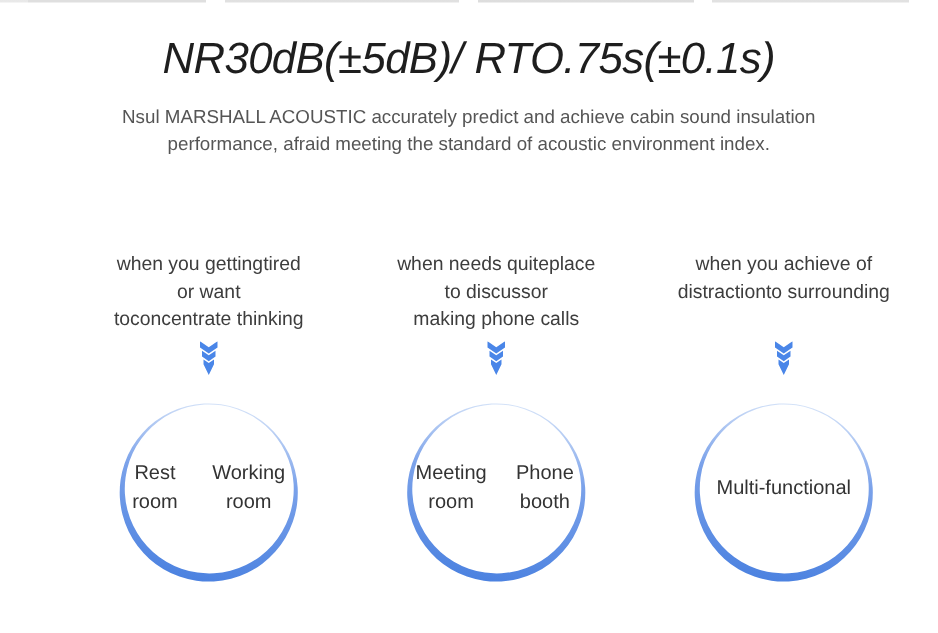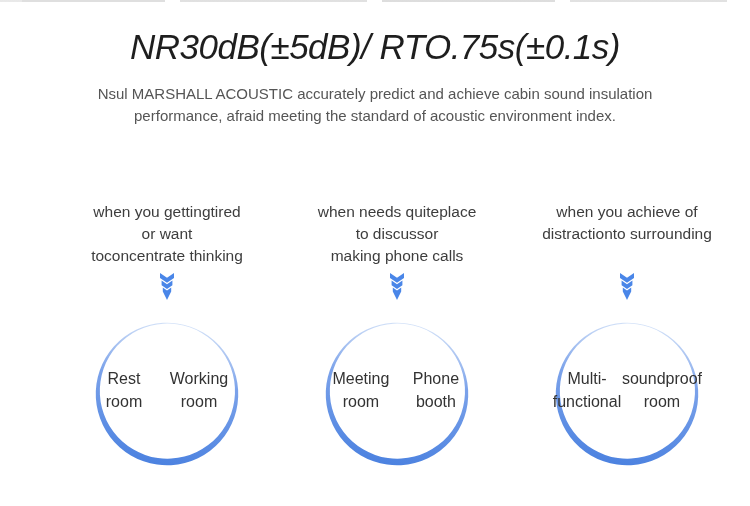--- a/index.html
+++ b/index.html
@@ -178,19 +178,18 @@
         <path d="M2.6 7.5 L8 11.2 L13.4 7.5 L13.4 12.2 L8 15.9 L2.6 12.2 Z"></path>
         <path d="M3.8 14.5 L8 17.4 L12.2 14.5 L12.2 18.4 L8 27 L3.8 18.4 Z"></path>
       </svg>
       <div class="ring-wrap">
         <svg class="ring" viewBox="0 0 160 160">
           <circle cx="80" cy="80" r="76" fill="url(#ringGrad)"></circle>
           <circle cx="80" cy="76.9" r="72.1" fill="#ffffff"></circle>
         </svg>
         <div class="circle-label">
           <div>Multi-functional</div>
-          <div>soundproof room</div>
         </div>
       </div>
     </div>
 
   </div>
 </div>
 
 </body></html>

